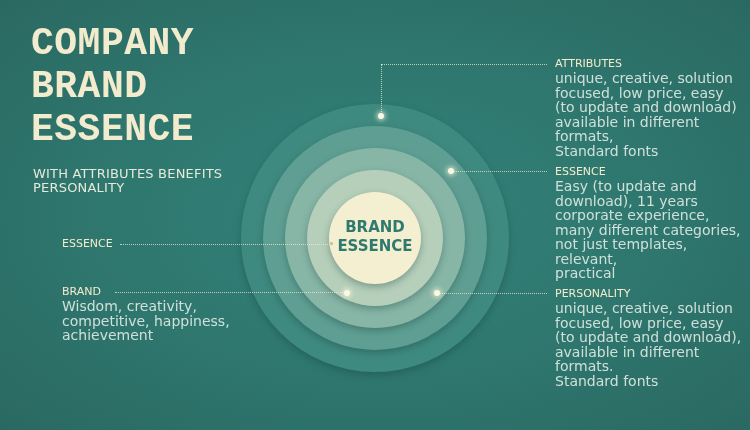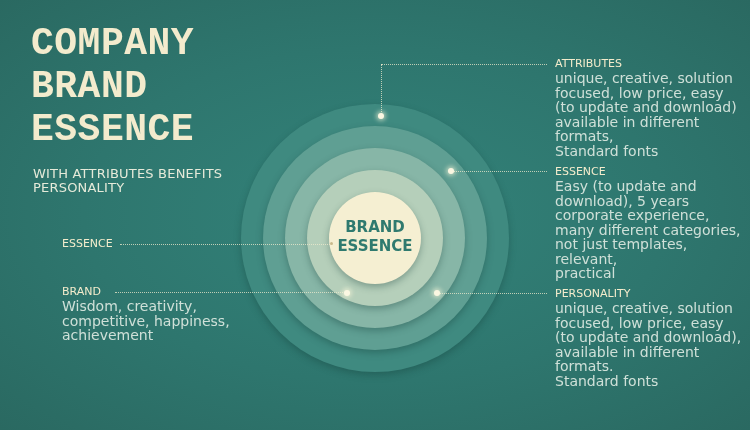--- a/index.html
+++ b/index.html
@@ -91,21 +91,21 @@
   <div class="body">unique, creative, solution
 focused, low price, easy
 (to update and download)
 available in different formats,
 Standard fonts</div>
 </div>
 
 <div class="label" style="left:555px; top:165px;">
   <div class="hd">ESSENCE</div>
   <div class="body">Easy (to update and
-download), 5 years
+download), 11 years
 corporate experience,
 many different categories,
 not just templates, relevant,
 practical</div>
 </div>
 
 <div class="label" style="left:555px; top:287px;">
   <div class="hd">PERSONALITY</div>
   <div class="body">unique, creative, solution
 focused, low price, easy

